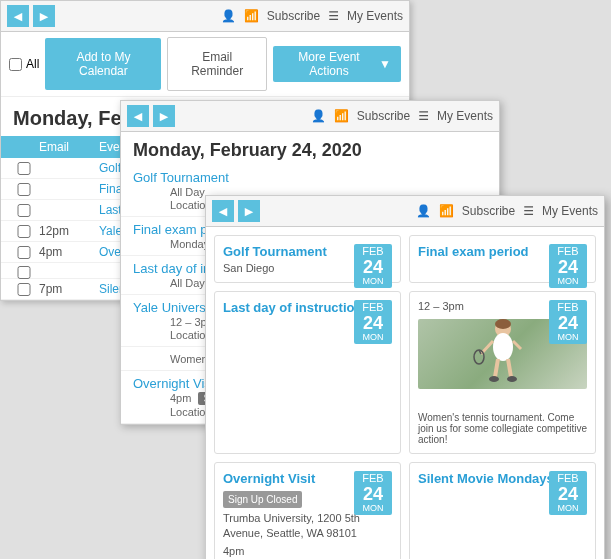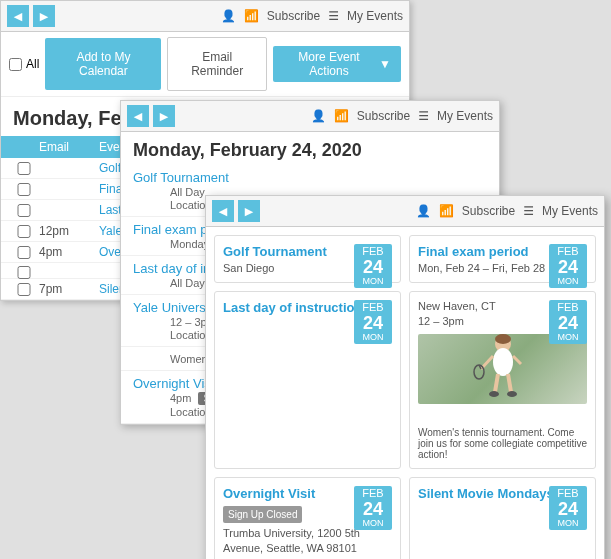--- a/index.html
+++ b/index.html
@@ -338,39 +338,37 @@
       <div class="card-sub">San Diego</div>
     </div>
 
     <div class="event-card">
       <div class="date-badge">
         <div>FEB</div>
         <div class="day">24</div>
         <div class="dow">MON</div>
       </div>
       <div class="card-title">Final exam period</div>
-      <div class="card-sub">Mon, Feb 24 – Fri, Feb 28</div>
     </div>
 
     <div class="event-card">
       <div class="date-badge">
         <div>FEB</div>
         <div class="day">24</div>
         <div class="dow">MON</div>
       </div>
       <div class="card-title">Last day of instruction</div>
     </div>
 
     <div class="event-card">
       <div class="date-badge">
         <div>FEB</div>
         <div class="day">24</div>
         <div class="dow">MON</div>
       </div>
-      <div class="card-sub">New Haven, CT</div>
       <div class="card-sub">12 – 3pm</div>
       <div class="tennis-img">
 
         <svg width="60" height="70" viewBox="0 0 60 70">
 
           <circle cx="30" cy="10" r="8" fill="#e8c4a0"></circle>
 
           <ellipse cx="30" cy="5" rx="8" ry="5" fill="#8b5e3c"></ellipse>
 
           <ellipse cx="30" cy="28" rx="10" ry="14" fill="white"></ellipse>

